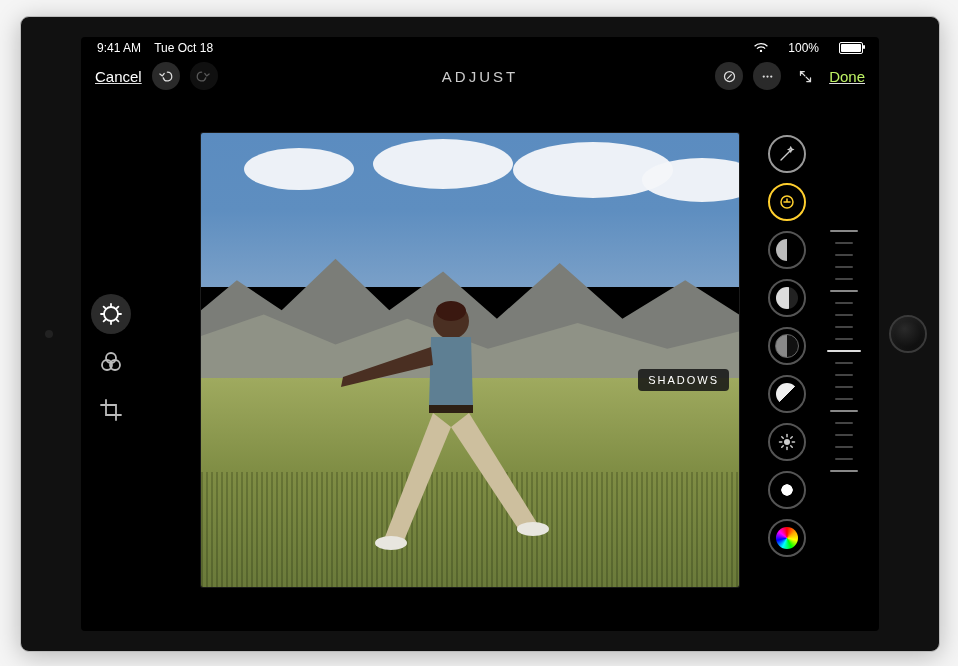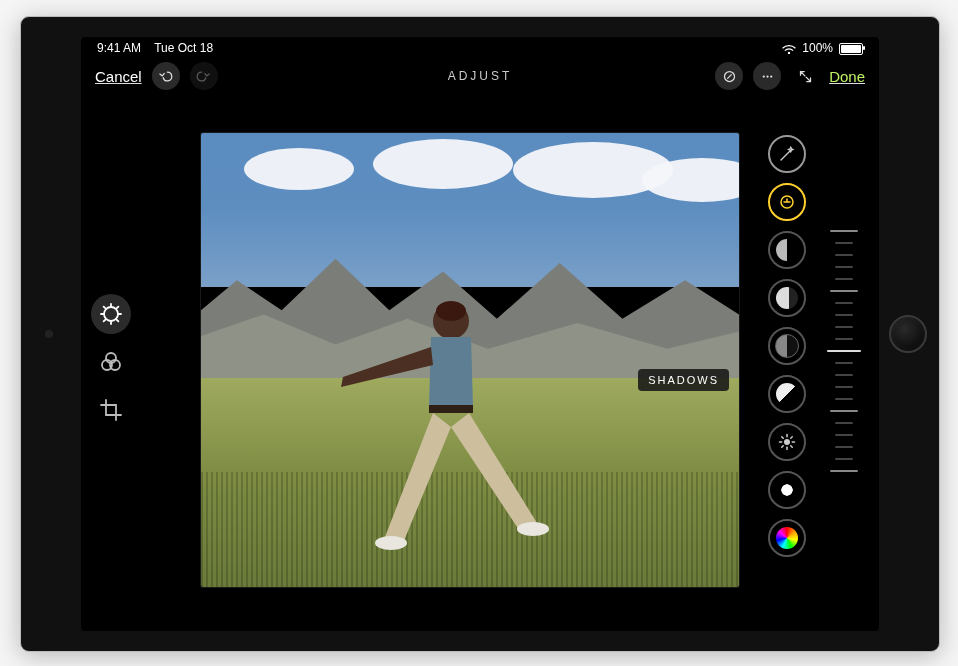--- a/index.html
+++ b/index.html
@@ -17,28 +17,28 @@
   }
   .camera{position:absolute;left:24px;top:50%;transform:translateY(-50%);
     width:8px;height:8px;background:#222;border-radius:50%;}
   .screen{
     position:absolute;left:60px;right:60px;top:20px;bottom:20px;
     background:#000;border-radius:4px;overflow:hidden;color:#ddd;
   }
   
   .status{height:22px;display:flex;align-items:center;justify-content:space-between;
     font-size:12px;padding:0 16px;color:#fff;}
-  .status .right{display:flex;align-items:flex-end;gap:6px;}
+  .status .right{display:flex;align-items:center;gap:20px;}
   .wifi{width:14px;height:10px;}
   .batt{width:22px;height:10px;border:1px solid #fff;border-radius:2px;position:relative;}
   .batt:after{content:"";position:absolute;right:-3px;top:2px;width:2px;height:4px;background:#fff;border-radius:1px;}
   .batt i{position:absolute;left:1px;top:1px;bottom:1px;right:1px;background:#fff;border-radius:1px;}
   
   .nav{height:34px;display:flex;align-items:center;padding:0 14px;position:relative;}
-  .nav .title{position:absolute;left:0;right:0;text-align:center;font-size:12px;letter-spacing:3px;color:#ccc;}
+  .nav .title{position:absolute;left:0;right:0;text-align:center;font-size:15px;letter-spacing:3px;color:#ccc;}
   .nav .left, .nav .right{display:flex;align-items:center;gap:10px;z-index:2;text-decoration:underline;}
   .nav .right{margin-left:auto;}
   .txtbtn{font-size:15px;color:#fff;cursor:pointer;}
   .txtbtn.done{color:#bef264;font-weight:500;}
   .roundbtn{width:28px;height:28px;border-radius:50%;background:#2a2a2a;display:flex;align-items:center;justify-content:center;cursor:pointer;}
   .roundbtn.disabled{opacity:.4;cursor:default;}
   .roundbtn svg{width:15px;height:15px;stroke:#ddd;fill:none;stroke-width:2;}
   
   .editor{position:absolute;top:56px;left:0;right:0;bottom:0;padding-left:20px;}
   

